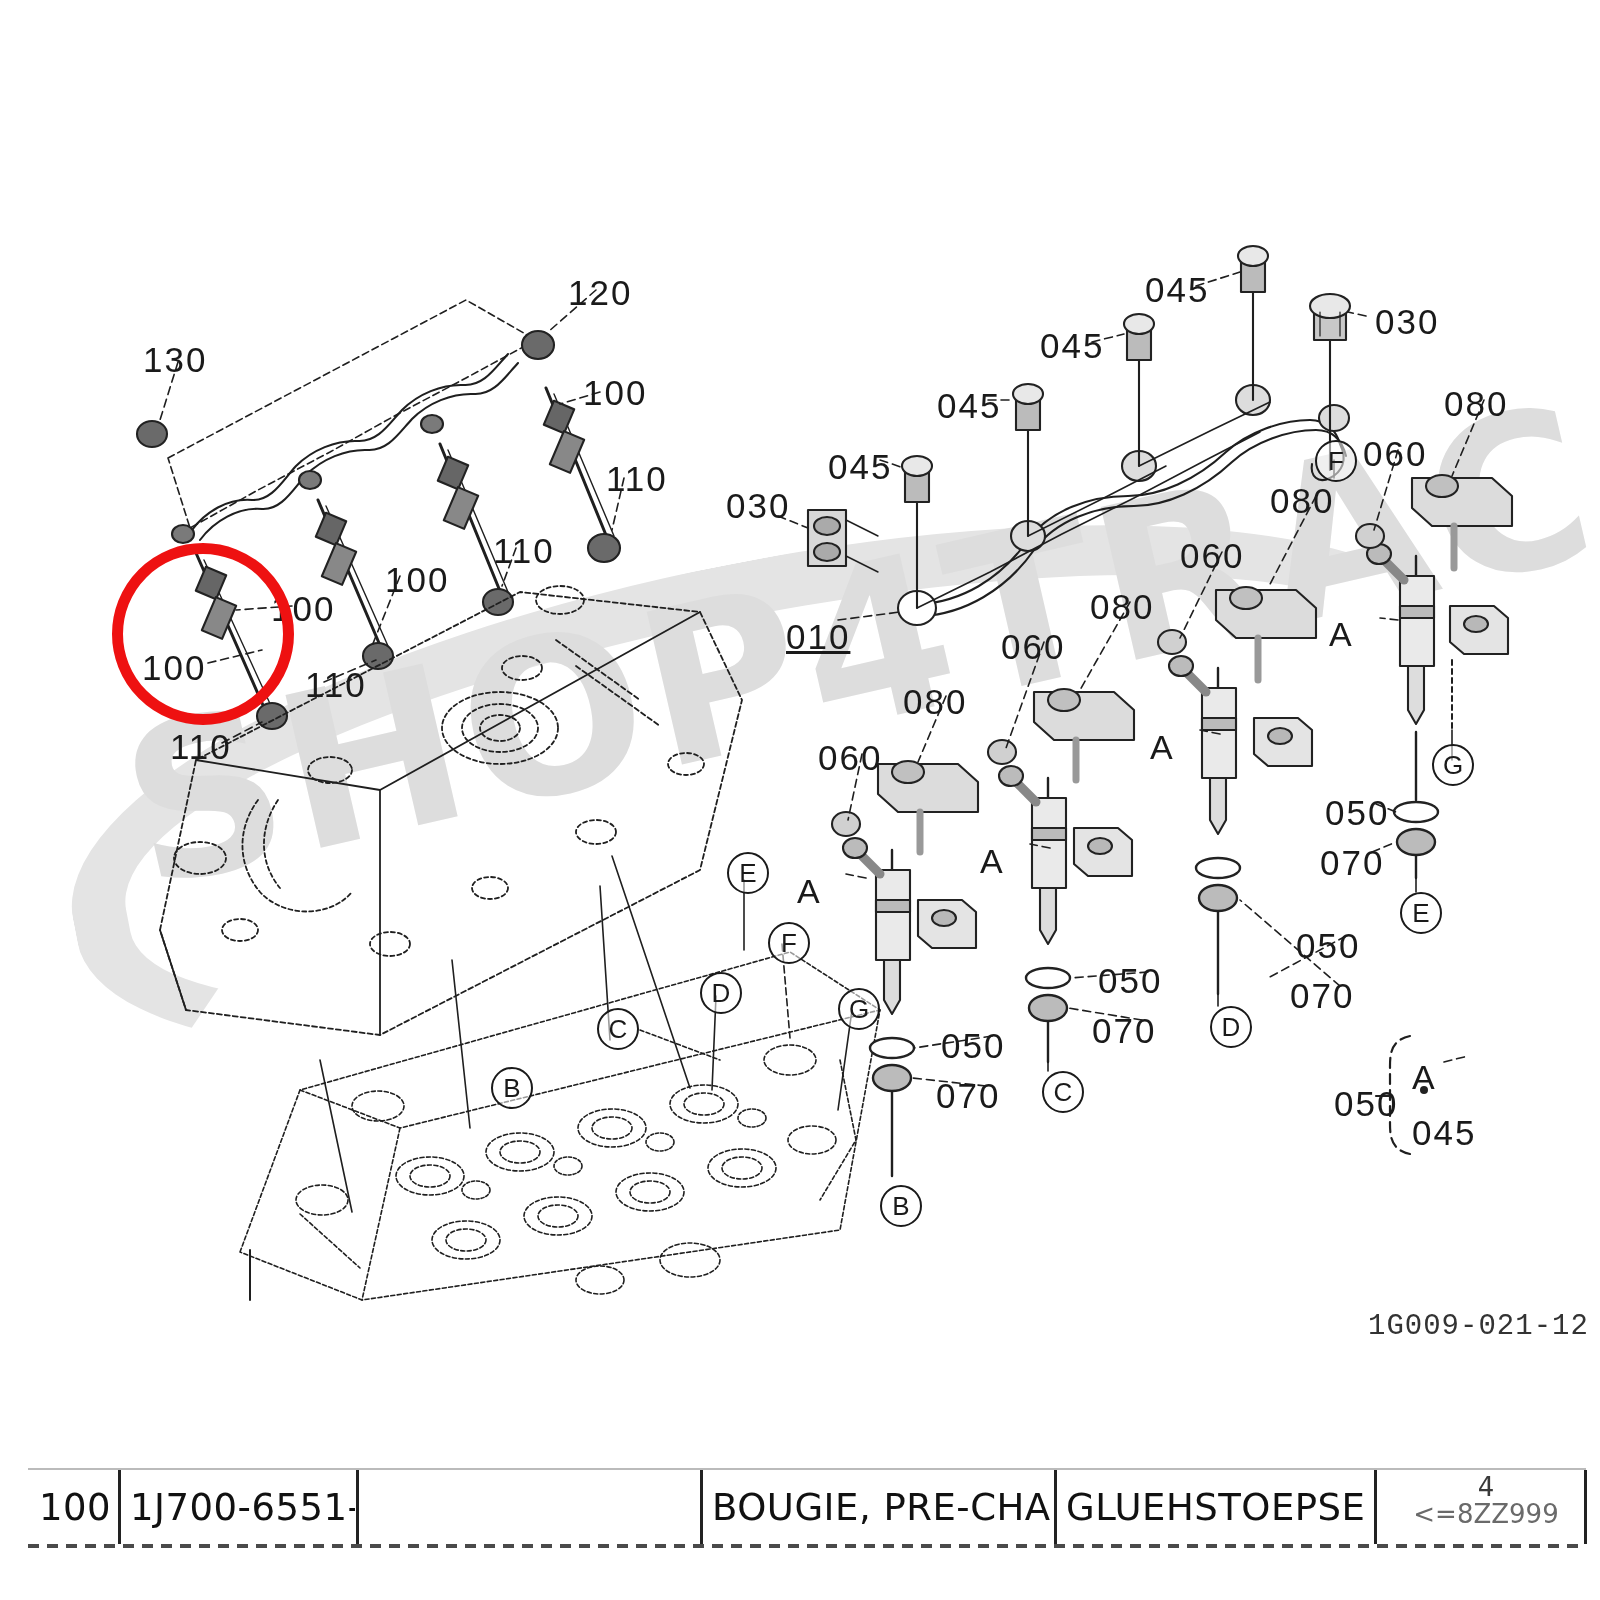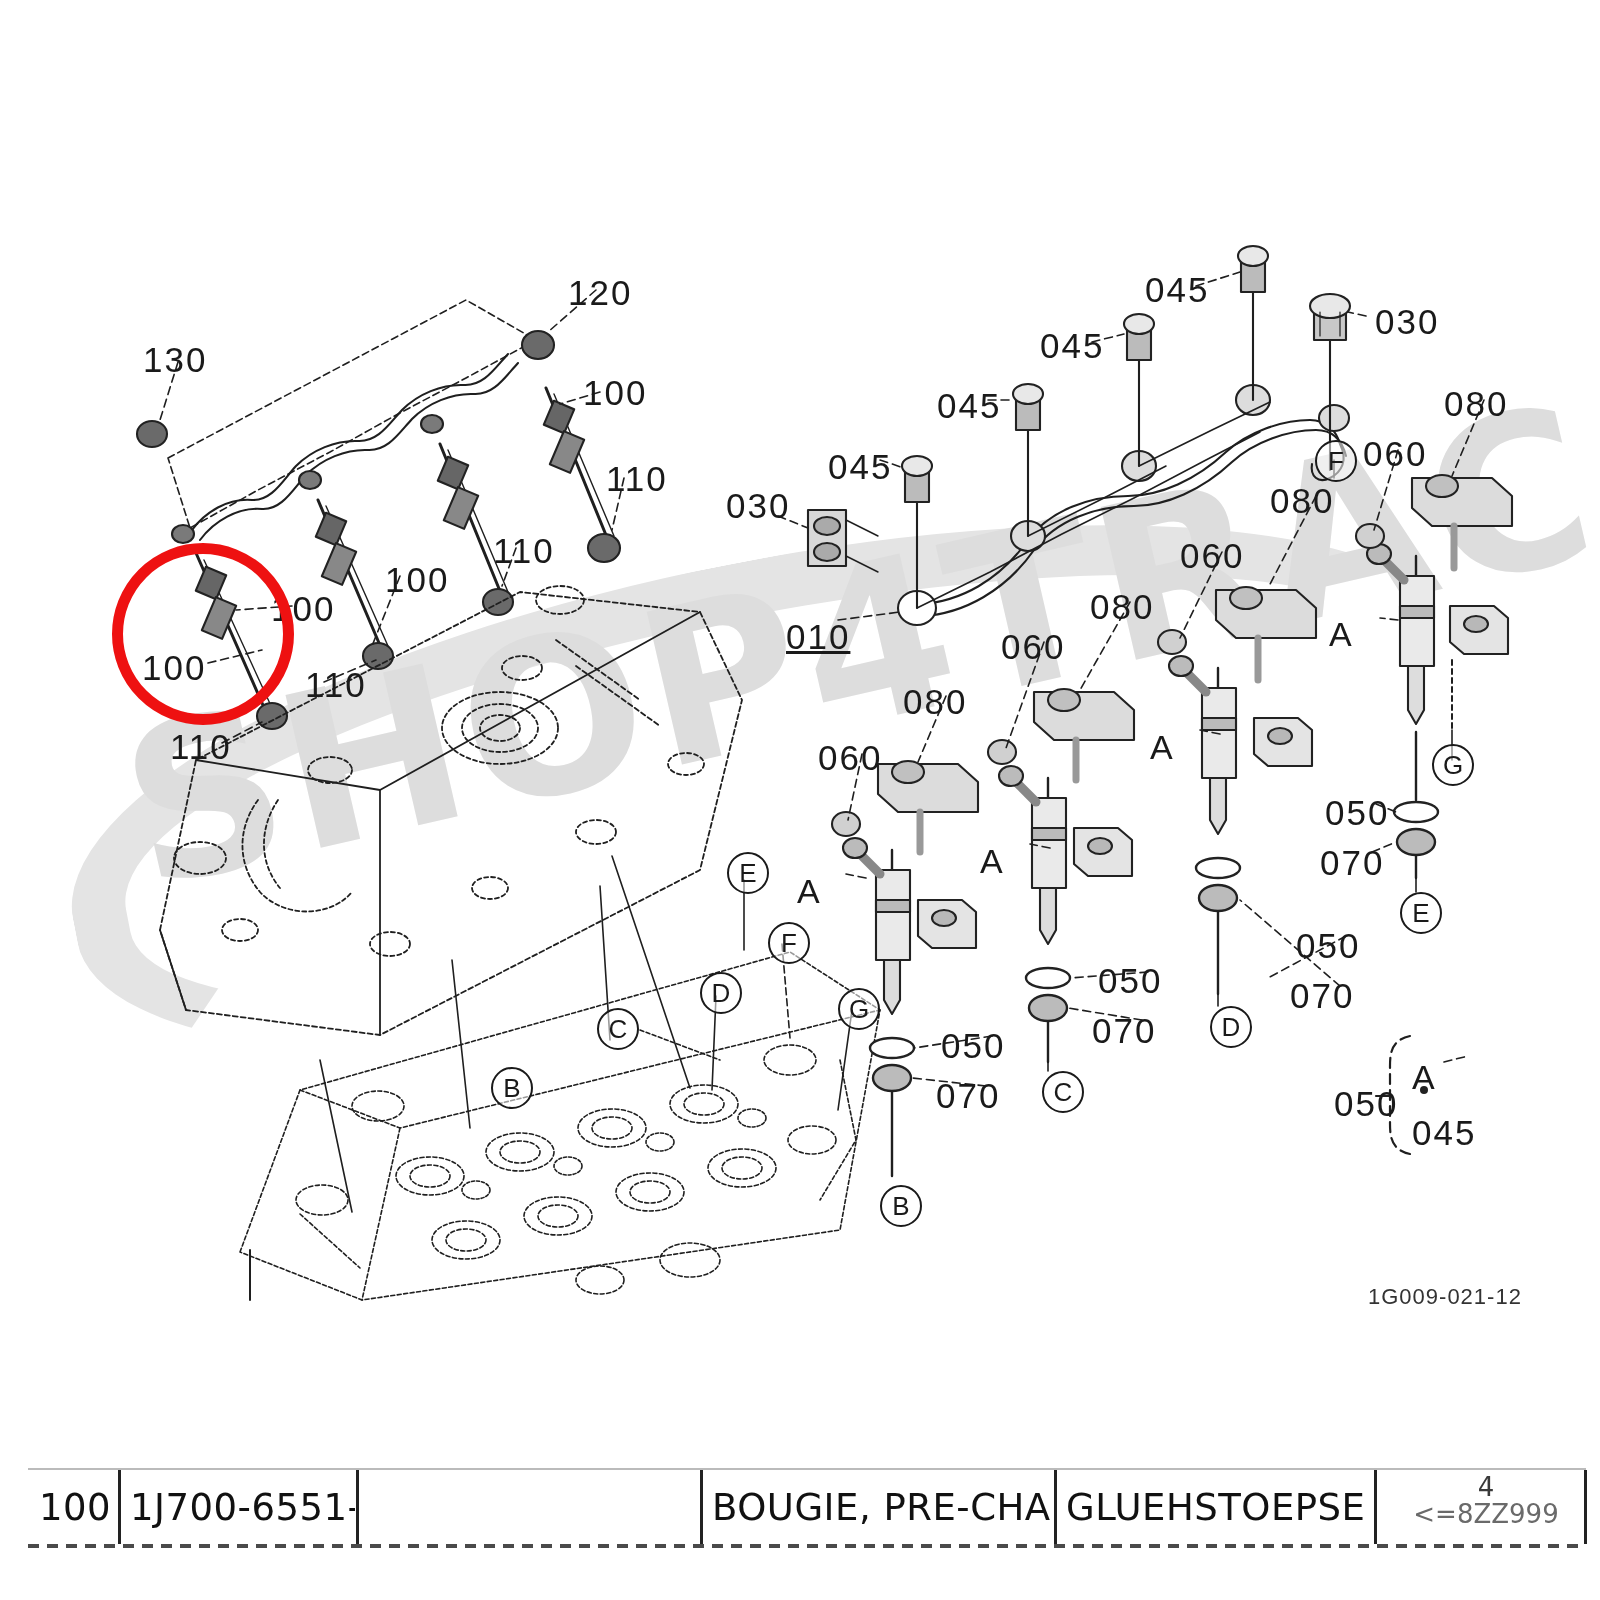--- a/index.html
+++ b/index.html
@@ -89,25 +89,26 @@
   .plain-letter {
     position: absolute;
     z-index: 4;
     font-family: "Liberation Sans", sans-serif;
     font-size: 34px;
     color: #1a1a1a;
   }
   .drawing-code {
     position: absolute;
     z-index: 4;
-    font-family: Liberation Sans, sans-serif;
-    font-size: 22px;
+    font-family: Liberation Mono, monospace;
+    font-size: 29px;
     letter-spacing: 1px;
     color: #333333;
     white-space: nowrap;
+    margin-top: 26px;
   }
 
   
   #highlight-circle {
     position: absolute;
     z-index: 6;
     border: 11px solid #ee1111;
     border-radius: 50%;
     pointer-events: none;
   }

